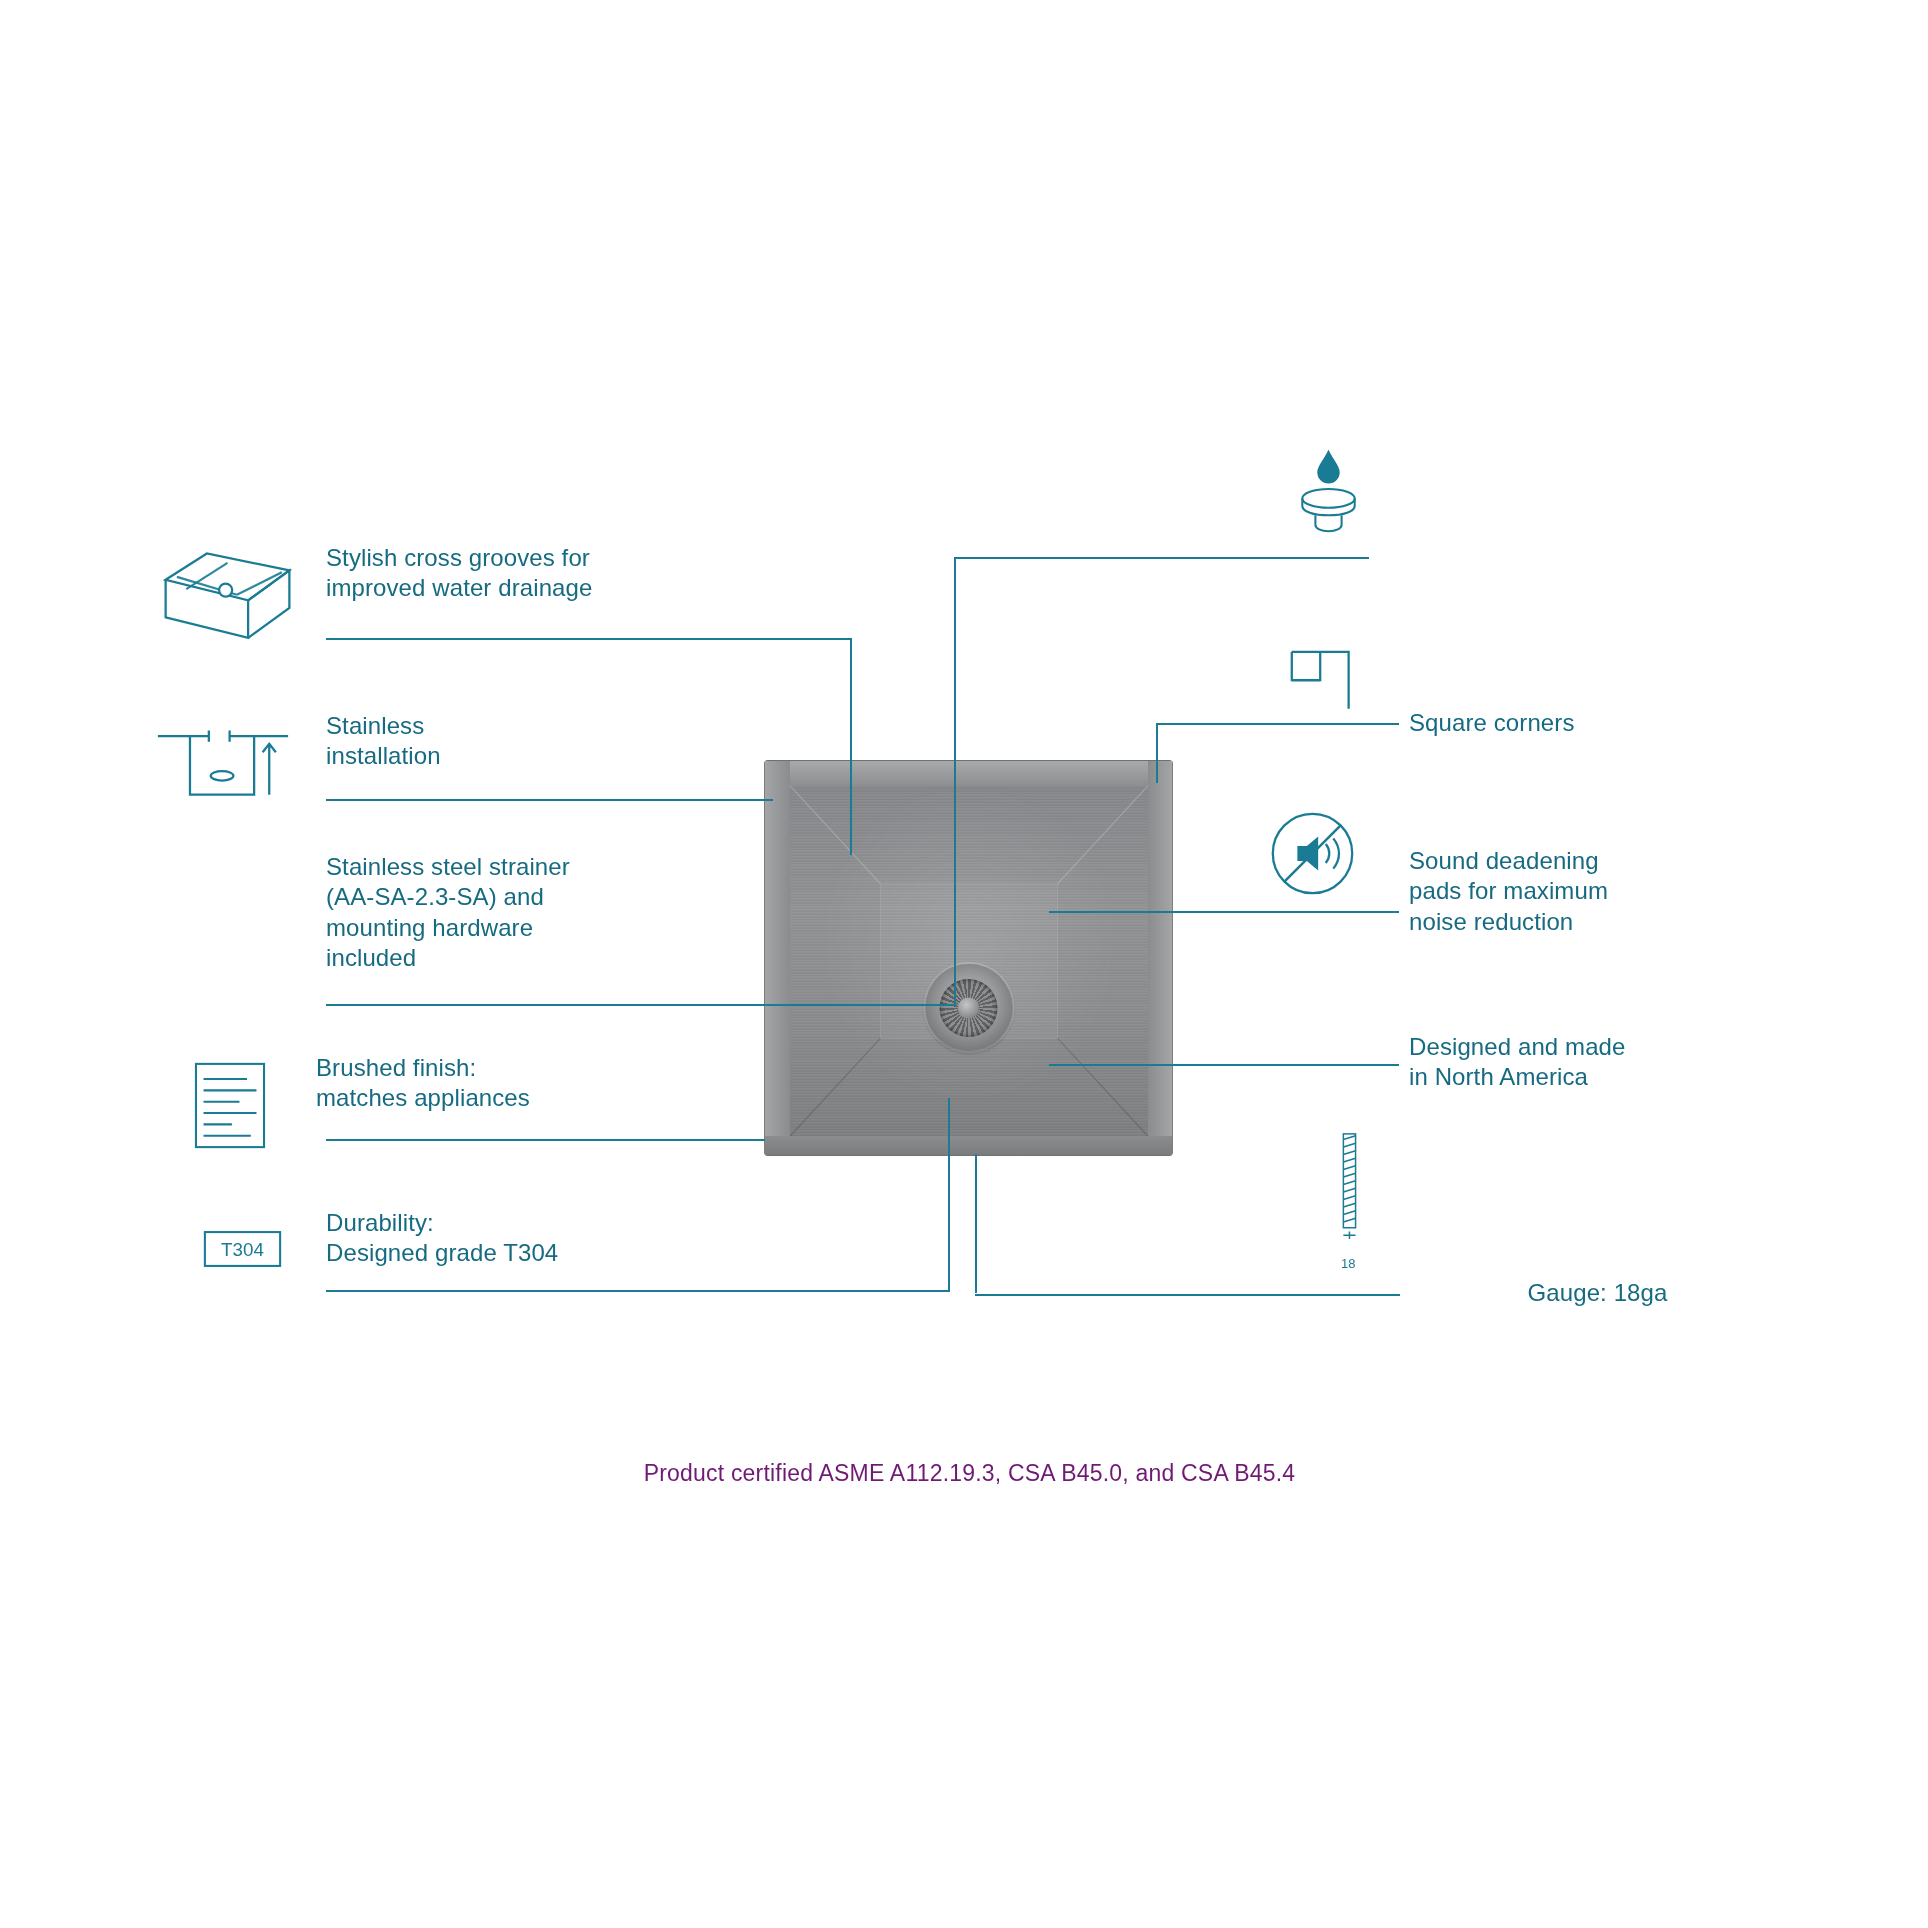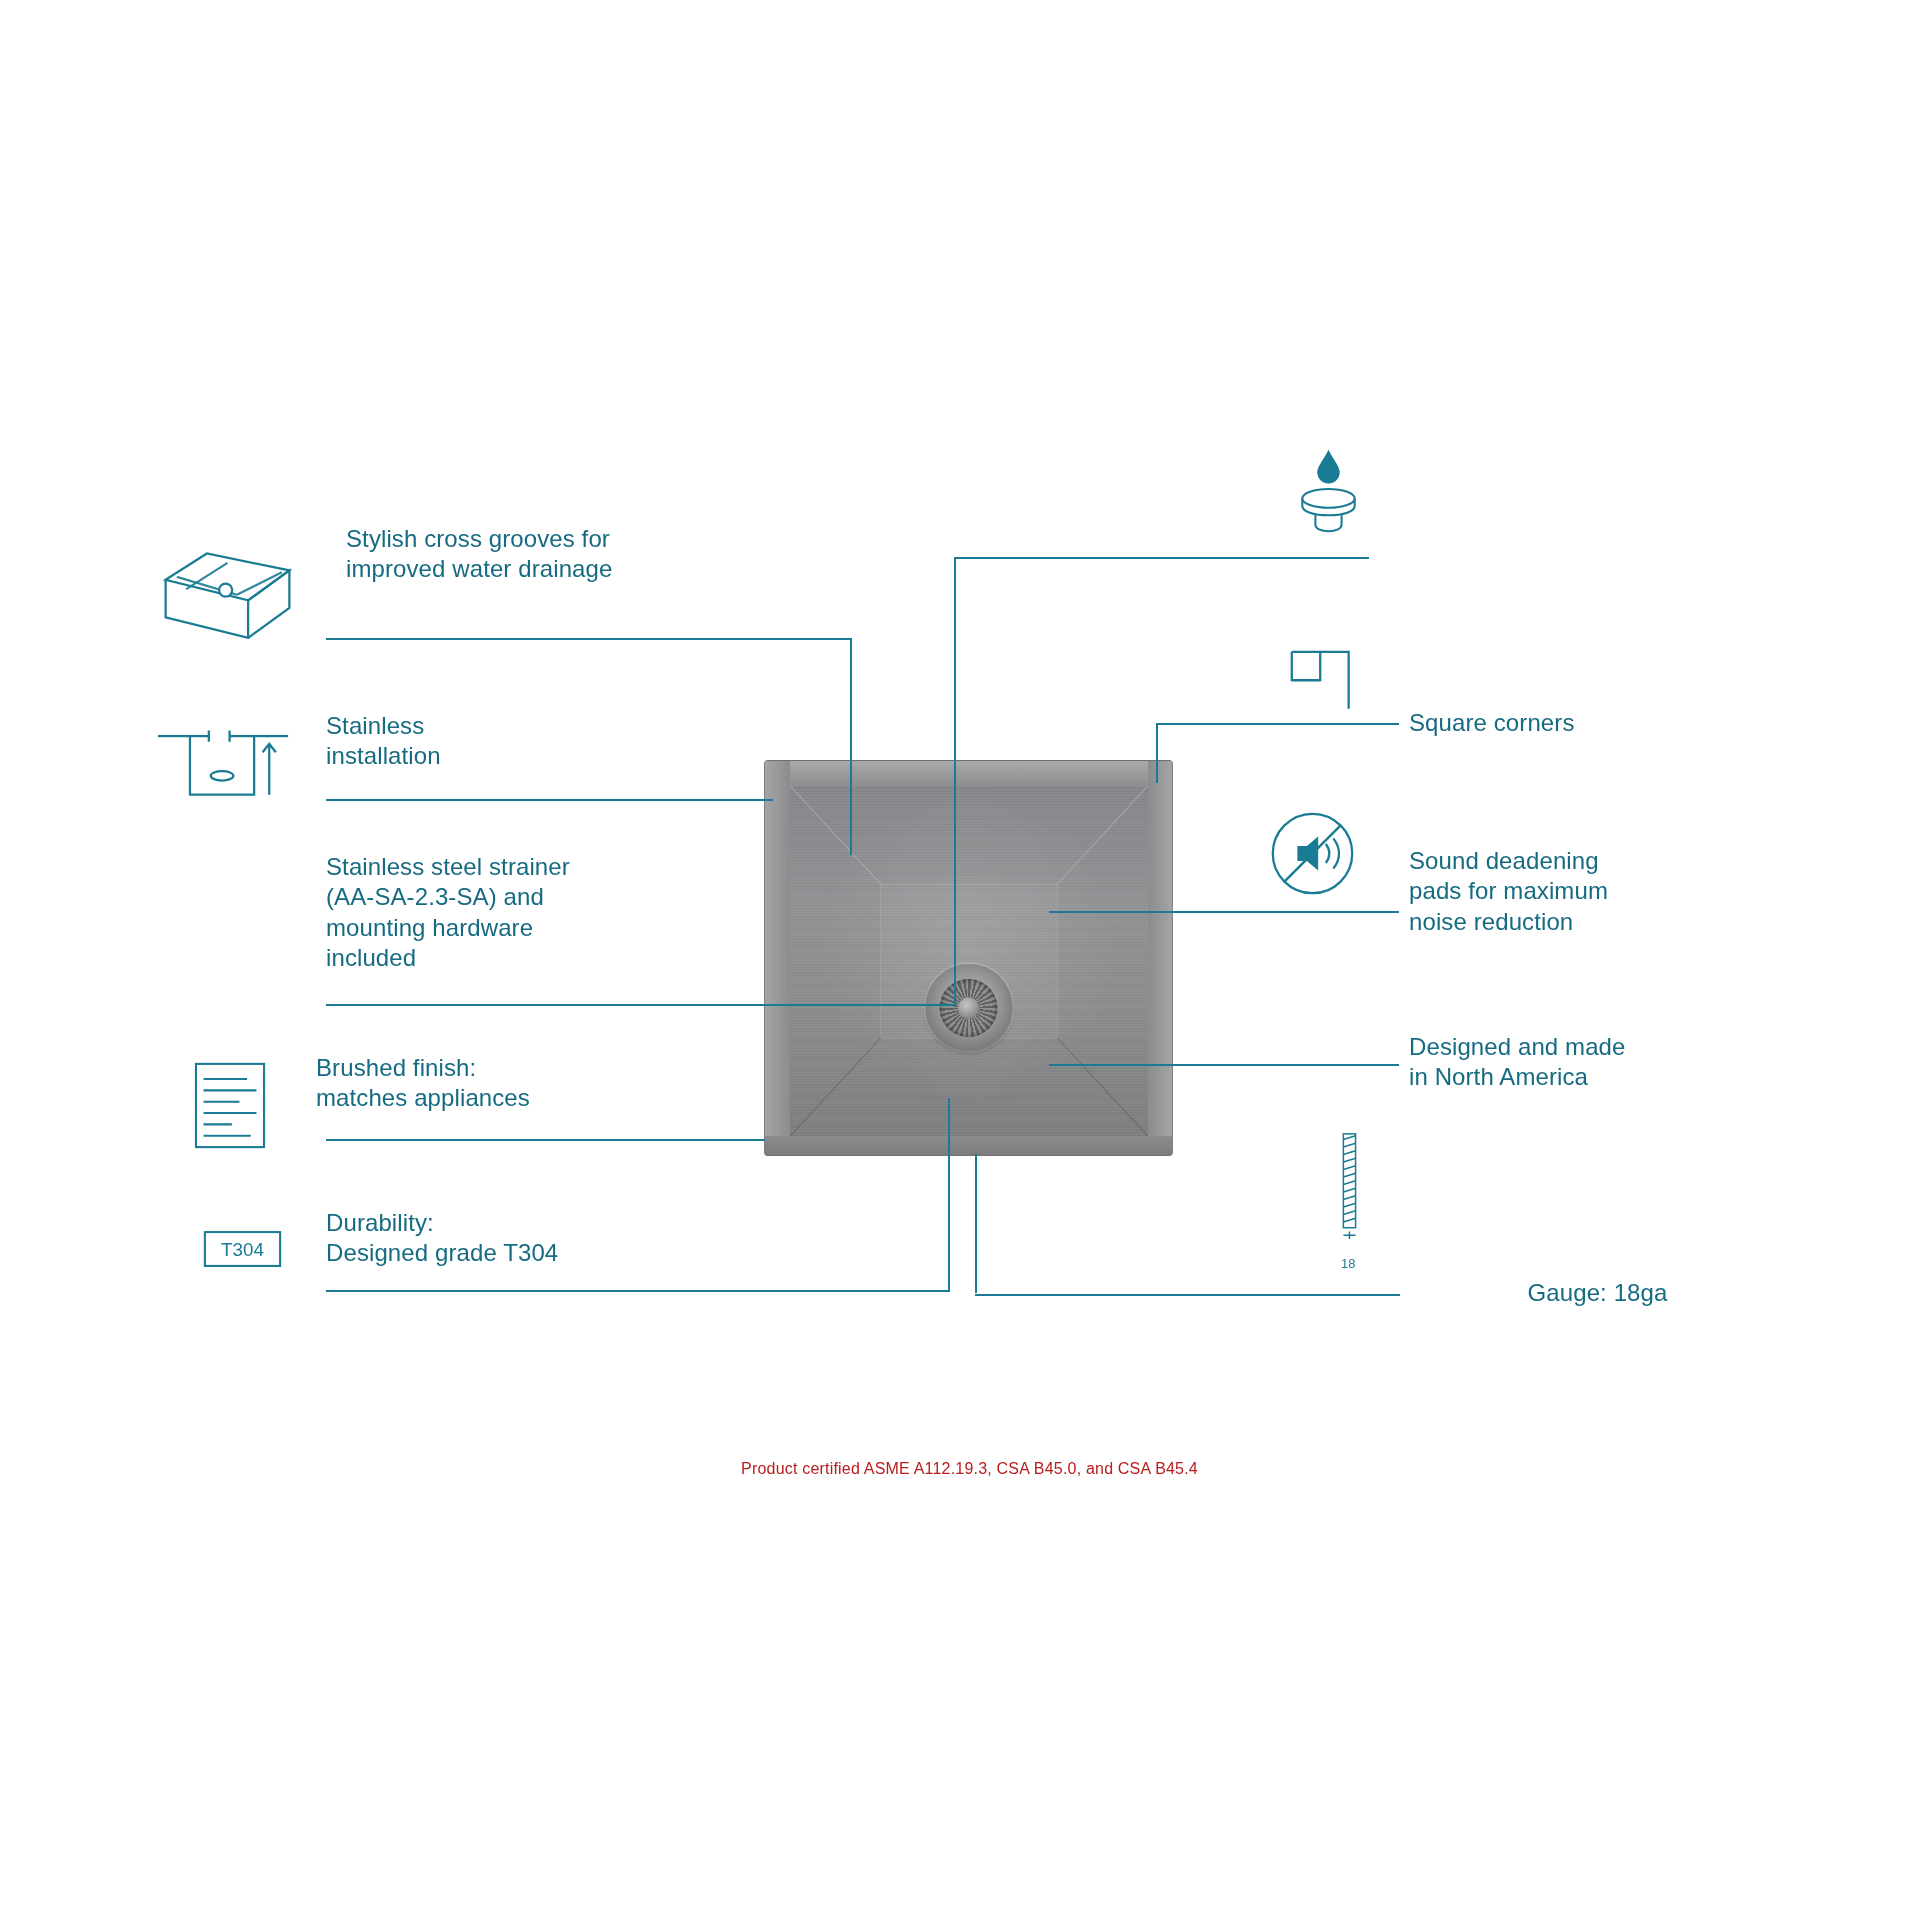--- a/index.html
+++ b/index.html
@@ -130,22 +130,22 @@
     border-radius: 50%;
     background: radial-gradient(circle at 40% 35%, #c4c6c7, #6f7172);
   }
 
   
   .footer {
     position: absolute;
     left: 0; right: 0;
     top: 1460px;
     text-align: center;
-    color: #b91c1c;
-    font-size: 16px;
+    color: #701a75;
+    font-size: 23px;
     letter-spacing: 0.2px;
     padding-left: 11px;
   }
 
   
   .gauge-num {
     position: absolute;
     font-size: 13px;
     color: #1a7b94;
   }
@@ -266,21 +266,21 @@
   <div class="ln h" style="left:1156px; top:723px; width:243px;"></div>
   <div class="ln v" style="left:1156px; top:723px; height:60px;"></div>
 
   <div class="ln h" style="left:1049px; top:911px; width:350px;"></div>
 
   <div class="ln h" style="left:1049px; top:1064px; width:350px;"></div>
 
   <div class="ln v" style="left:975px; top:1154px; height:139px;"></div>
   <div class="ln h" style="left:975px; top:1294px; width:425px;"></div>
 
-  <div class="callout" style="left:326px; top:524px; width:490px;margin-left:20px;">Stylish cross grooves for
+  <div class="callout" style="left:326px; top:543px; width:490px;">Stylish cross grooves for
 improved water drainage</div>
 
   <div class="callout" style="left:326px; top:711px; width:405px;">Stainless
 installation</div>
 
   <div class="callout" style="left:326px; top:852px; width:471px;">Stainless steel strainer
 (AA-SA-2.3-SA) and
 mounting hardware
 included</div>
 

